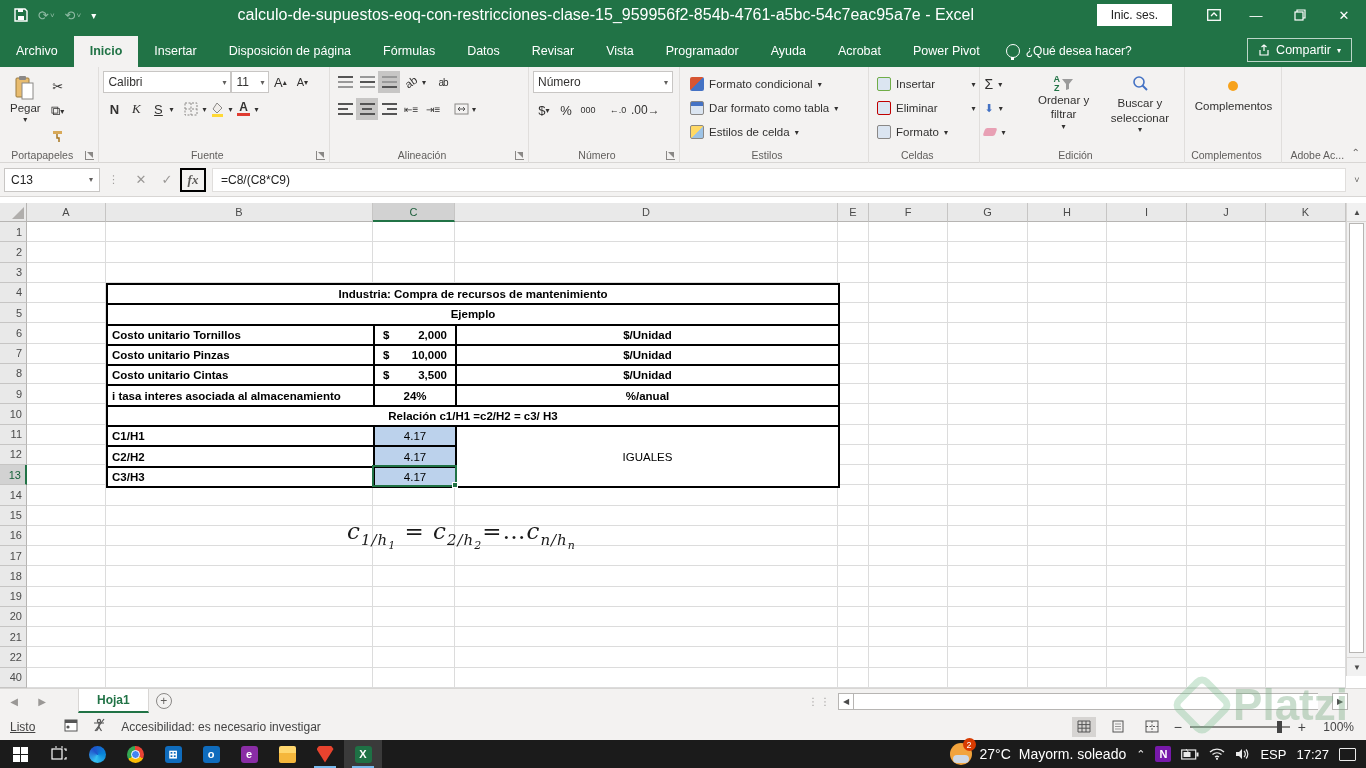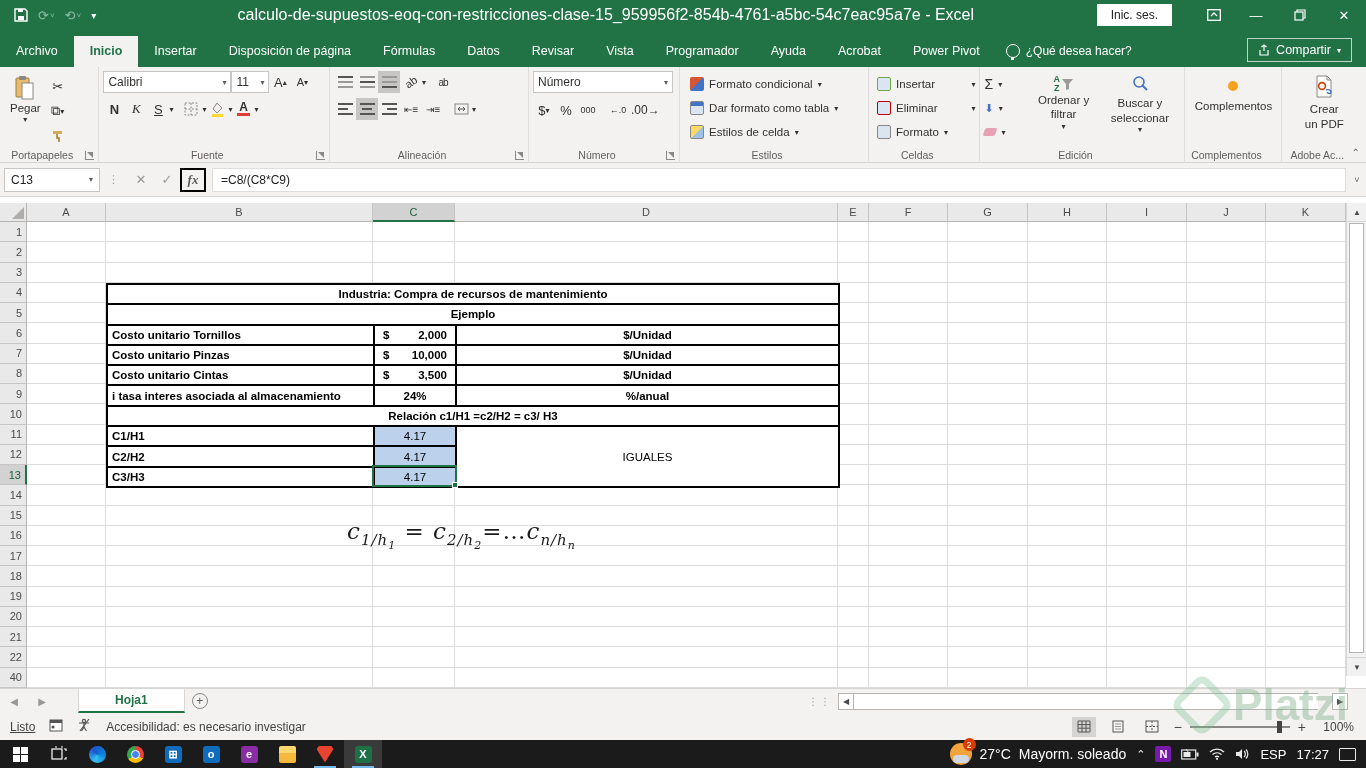--- a/index.html
+++ b/index.html
@@ -90,32 +90,32 @@
 
   
   #vscroll { position:absolute; right:0; top:203px; width:20px; height:473px; background:#f1f1f1; border-left:1px solid #d8d6d4; }
   .scr-arrow { width:20px; height:19px; display:flex; align-items:center; justify-content:center; color:#4b4b4b; font-size:8px; background:#f1f1f1; border-bottom:1px solid #d8d6d4; }
   #vthumb { position:absolute; left:2px; top:20px; width:15px; height:430px; background:#fff; border:1px solid #b7b5b3; }
   #vscroll .down { position:absolute; bottom:0; border-top:1px solid #d8d6d4; border-bottom:none; }
 
   
   #sheettabs { position:absolute; left:0; top:688px; width:1366px; height:25px; background:#f3f2f1; border-top:1px solid #d8d6d4; display:flex; align-items:stretch; font-size:12px; color:#605e5c; }
   .tab-nav { width:28px; display:flex; align-items:center; justify-content:center; color:#9a9896; font-size:10px; }
-  #hoja-tab { background:#fff; color:#217346; font-weight:bold; padding:0 36px; display:flex; align-items:center; border-right:1px solid #d8d6d4; border-left:1px solid #d8d6d4; border-bottom:2px solid #217346; }
+  #hoja-tab { background:#fff; color:#217346; font-weight:bold; padding:0 18px; display:flex; align-items:center; border-right:1px solid #d8d6d4; border-left:1px solid #d8d6d4; border-bottom:2px solid #217346; }
   #addsheet { width:30px; display:flex; align-items:center; justify-content:center; }
   #addsheet .plus { width:16px; height:16px; border:1px solid #8a8886; border-radius:50%; display:flex; align-items:center; justify-content:center; font-size:12px; color:#605e5c; }
   #hsplit { margin-left:auto; display:flex; align-items:center; color:#a19f9d; letter-spacing:2px; font-size:10px; padding-right:6px; }
   #hscroll { width:510px; display:flex; align-items:center; margin-right:18px; }
   .hs-arrow { width:16px; height:17px; border:1px solid #b7b5b3; background:#fff; display:flex; align-items:center; justify-content:center; font-size:8px; color:#4b4b4b; }
   #hs-track { flex:1; height:17px; background:#fff; border:1px solid #b7b5b3; border-left:none; border-right:none; }
   #hscroll .right-a { margin-left:14px; }
 
   
   #statusbar { position:absolute; left:0; top:713px; width:1366px; height:27px; background:#f3f2f1; display:flex; align-items:center; font-size:12px; color:#444; }
-  #status-mode { padding:0 14px 0 10px;text-decoration:underline; }
+  #status-mode { padding:0 29px 0 10px;text-decoration:underline; }
   .stat-ico { margin-right:14px; color:#555; font-size:13px; }
   #zoom-area { margin-left:auto; display:flex; align-items:center; gap:10px; padding-right:12px; }
   .view-ico { width:24px; height:20px; display:flex; align-items:center; justify-content:center; color:#555; }
   .view-ico.active { background:#d6d4d2; }
   #zoom-slider { display:flex; align-items:center; gap:8px; }
   #zoom-track { width:100px; height:2px; background:#8a8886; position:relative; }
   #zoom-thumb { position:absolute; right:8px; top:-5px; width:5px; height:12px; background:#444; }
   #zoom-pct { width:38px; text-align:right; }
 
   
@@ -435,32 +435,20 @@
 
   <div class="rgroup" style="width:97px;">
     <div class="bigbtn">
       <span style="width:10px; height:10px; border-radius:50%; background:#f7a21b; margin:6px 0 8px;"></span>
       <span>Complementos</span>
     </div>
     <span class="glabel">Complementos</span>
   </div>
 
   <div class="rgroup" style="width:84px; border-right:none;">
-    <div class="bigbtn">
-      <span>
-        <svg width="24" height="24" viewBox="0 0 24 24">
-            <path d="M5 1h10l4 4v17H5z" fill="#fff" stroke="#8a8886"></path>
-            <path d="M15 1v4h4" fill="none" stroke="#8a8886"></path>
-            <circle cx="10" cy="11" r="3.4" fill="none" stroke="#d83b01" stroke-width="1.6"></circle>
-            <path d="M14 15c2-1 5 0 5 2s-3 2-4 0" fill="none" stroke="#4472c4" stroke-width="1.4"></path>
-          </svg>
-      </span>
-      <span>Crear</span>
-      <span>un PDF</span>
-    </div>
     <span class="glabel">Adobe Ac...</span>
   </div>
 
   <span id="ribbon-collapse">⌃</span>
 </div>
 
 <div id="formulabar">
   <div id="namebox">
     <span>C13</span>
     <span class="arrow">▾</span>

